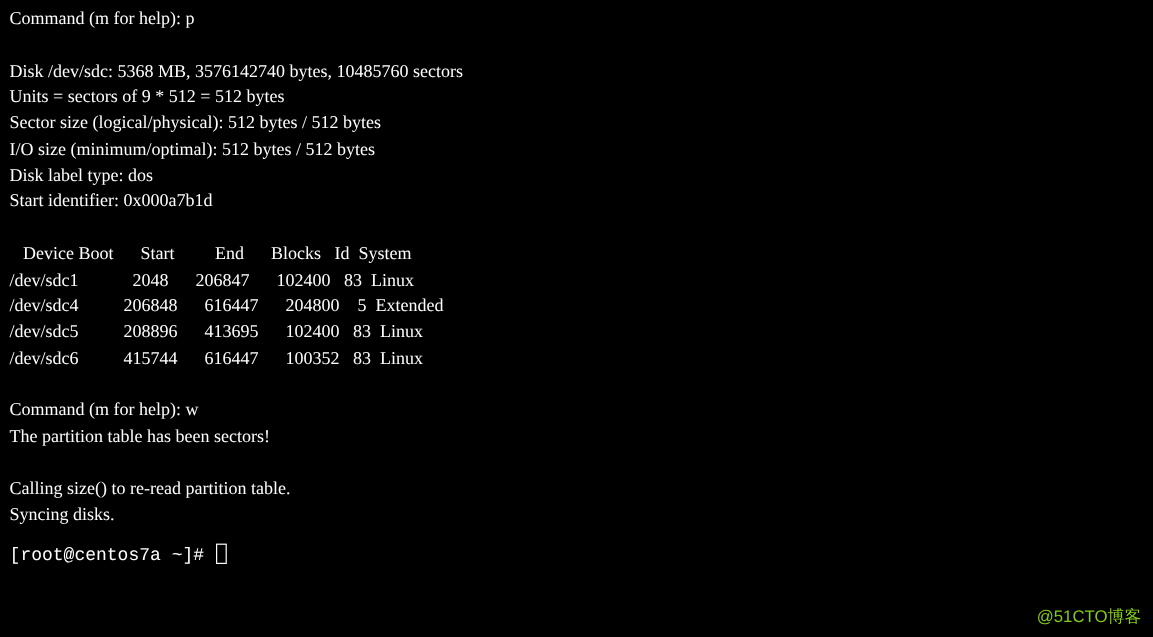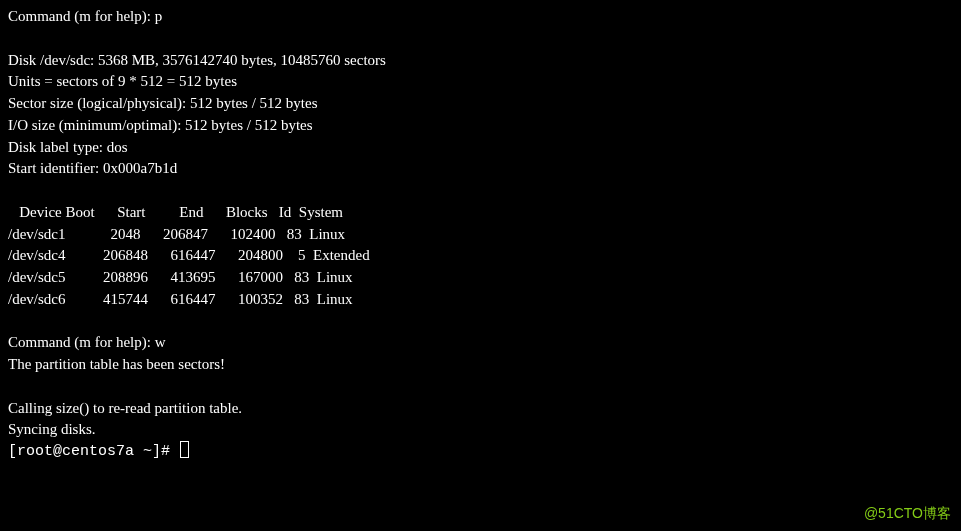--- a/index.html
+++ b/index.html
@@ -19,20 +19,21 @@
       position: relative;
       overflow: hidden;
     }
     .terminal-line {
       white-space: pre;
       font-family: Liberation Serif, serif;
     }
     .prompt-line {
       white-space: pre;
       display: flex;
+      margin-top: 12px;
     }
     .cursor {
       display: inline-block;
       width: 9px;
       height: 17px;
       border: 1px solid #ffffff;
       margin-left: 1px;
       vertical-align: middle;
     }
     .watermark {
@@ -55,21 +56,21 @@
 <div class="terminal-line">Disk /dev/sdc: 5368 MB, 3576142740 bytes, 10485760 sectors</div>
 <div class="terminal-line">Units = sectors of 9 * 512 = 512 bytes</div>
 <div class="terminal-line">Sector size (logical/physical): 512 bytes / 512 bytes</div>
 <div class="terminal-line">I/O size (minimum/optimal): 512 bytes / 512 bytes</div>
 <div class="terminal-line">Disk label type: dos</div>
 <div class="terminal-line">Start identifier: 0x000a7b1d</div>
 <div class="blank-line"></div>
 <div class="terminal-line">   Device Boot      Start         End      Blocks   Id  System</div>
 <div class="terminal-line">/dev/sdc1            2048      206847      102400   83  Linux</div>
 <div class="terminal-line">/dev/sdc4          206848      616447      204800    5  Extended</div>
-<div class="terminal-line">/dev/sdc5          208896      413695      167000   83  Linux</div>
+<div class="terminal-line">/dev/sdc5          208896      413695      102400   83  Linux</div>
 <div class="terminal-line">/dev/sdc6          415744      616447      100352   83  Linux</div>
 <div class="blank-line"></div>
 <div class="terminal-line"><span>Command (m for help): </span><span>w</span></div>
 <div class="terminal-line">The partition table has been sectors!</div>
 <div class="blank-line"></div>
 <div class="terminal-line">Calling size() to re-read partition table.</div>
 <div class="terminal-line">Syncing disks.</div>
 <div class="prompt-line"><span>[root@centos7a ~]# </span><span class="cursor"></span></div>
 
 <div class="watermark">@51CTO博客</div>

